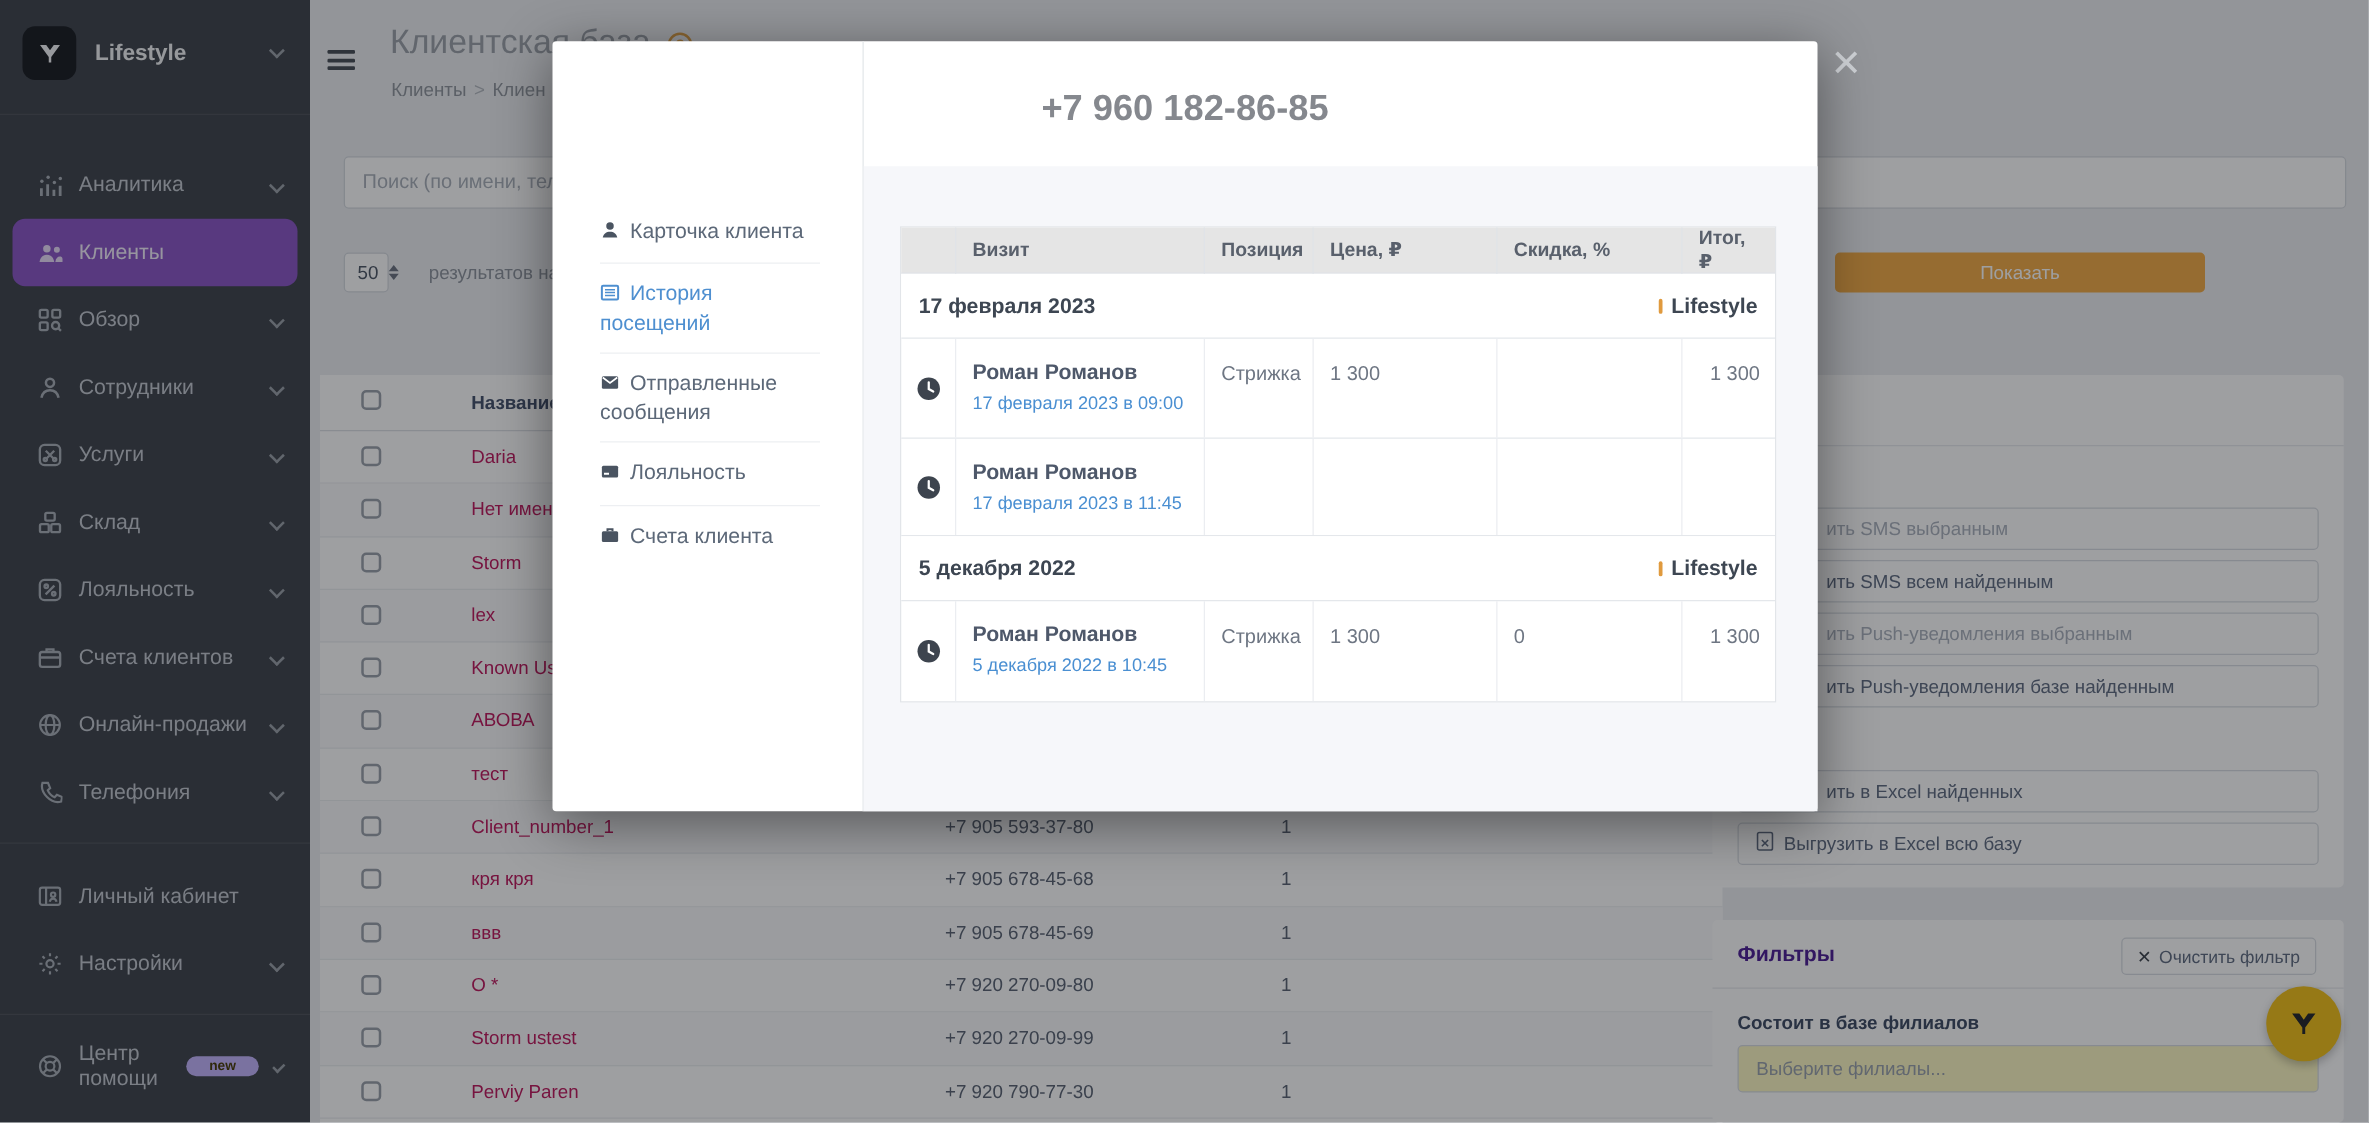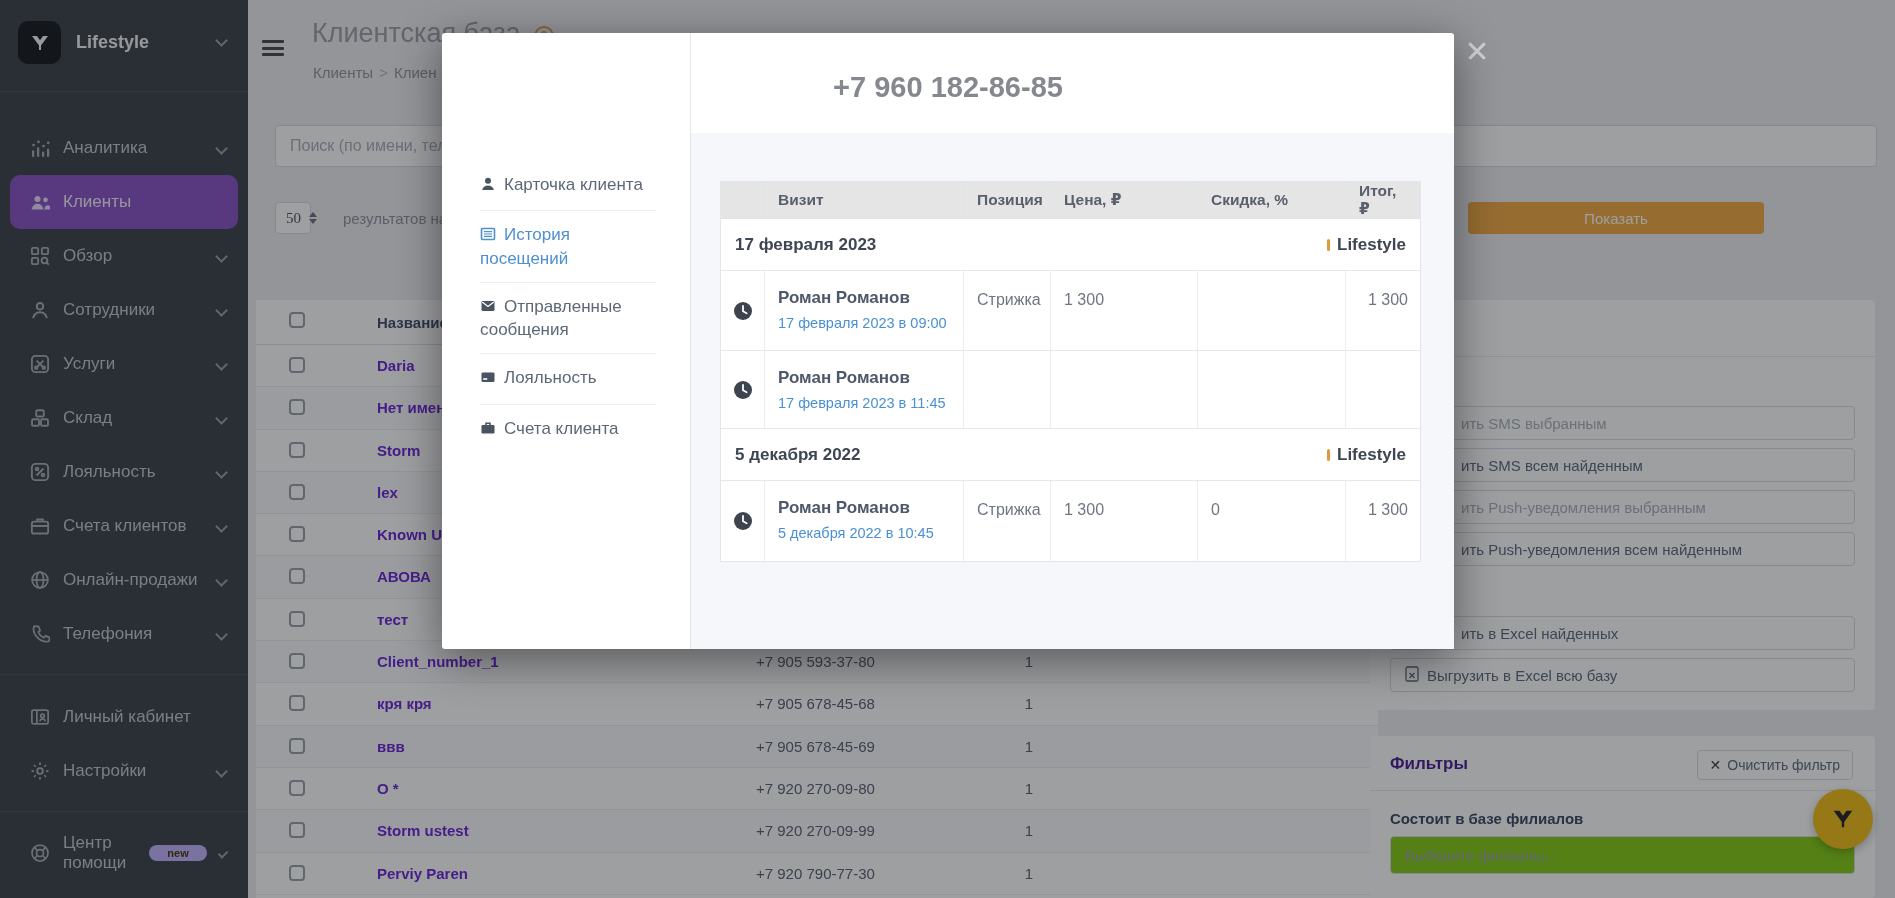--- a/index.html
+++ b/index.html
@@ -31,54 +31,54 @@
   .hamburger { position:absolute; left:262px; top:40px; width:22px; height:16px; cursor:pointer; z-index:1;}
   .hamburger span { display:block; height:3px; background:#474d56; margin-bottom:3.5px; border-radius:1px; }
   .page-title { position:absolute; left:312px; top:18px; font-size:27px; color:#9ba1a9; z-index:1; }
   .help-circle { position:absolute; left:534px; top:26px; width:20px; height:20px; border:2px solid #dd9f46; border-radius:50%; color:#dd9f46; font-size:12px; font-weight:bold; text-align:center; line-height:16px; z-index:1; }
   .breadcrumb { position:absolute; left:313px; top:64px; font-size:15px; color:#8f959d; z-index:1; }
   .breadcrumb .sep { color:#b2b7be; margin:0 6px; }
 
   
   .search-input { position:absolute; left:275px; top:125px; width:1602px; height:42px; border:1px solid #d6dae0; border-radius:4px; background:#fff; padding:0 14px; font-size:16px; color:#4c5665; z-index:1; font-family:inherit; }
   .search-input::placeholder { color:#a9b0ba; }
-  .page-size { position:absolute; left:275px; top:202px; width:36px; height:32px; border:1px solid #d6dae0; border-radius:4px; background:#fff; z-index:1; display:flex; align-items:center; padding-left:10px; font-size:15px; color:#4c5665; cursor:pointer;font-family:Liberation Serif, serif; }
+  .page-size { position:absolute; left:275px; top:202px; width:36px; height:32px; border:1px solid #d6dae0; border-radius:4px; background:#fff; z-index:1; display:flex; align-items:center; padding-left:10px; font-size:15px; color:#4c5665; cursor:pointer; }
   .updown { margin-left:8px; display:flex; flex-direction:column; gap:2px; }
   .updown i { width:0; height:0; border-left:4px solid transparent; border-right:4px solid transparent; }
   .updown .up { border-bottom:5px solid #6b7280; }
   .updown .dn { border-top:5px solid #6b7280; }
   .page-size-suffix { position:absolute; left:343px; top:210px; font-size:15px; color:#8d939d; z-index:1; }
   .show-btn { position:absolute; left:1468px; top:202px; width:296px; height:32px; border:none; border-radius:4px; background:#f2ab45; color:#fff; font-size:15px; z-index:1; cursor:pointer; font-family:inherit; }
 
   
   .clients-card { position:absolute; left:256px; top:300px; width:1122px; height:598px; background:#fff; z-index:1; }
   .chead { position:relative; height:45px; border-bottom:1px solid #dde0e5; }
   .chead .cname-h { position:absolute; left:121px; top:14px; font-size:15px; font-weight:bold; color:#43506b; }
   .cbx { position:absolute; left:33px; top:12px; width:16px; height:16px; border:2px solid #9aa1ab; border-radius:4px; background:#fff; cursor:pointer; }
   .crow { position:relative; height:42.3px; border-bottom:1px solid #eceef1; }
   .crow.alt { background:#fafbfc; }
-  .crow .cname { position:absolute; left:121px; top:12px; font-size:15px; font-weight:bold; color:#6d28d9; cursor:pointer; }
+  .crow .cname { position:absolute; left:121px; top:12px; font-size:15px; font-weight:normal; color:#be185d; cursor:pointer; }
   .crow .cphone { position:absolute; left:500px; top:12px; font-size:15px; color:#5a6373; }
   .crow .ccount { position:absolute; left:758px; top:12px; width:30px; text-align:center; font-size:15px; color:#5a6373; }
 
   
   .panel-card { position:absolute; background:#fff; border-radius:4px; z-index:1; }
   .card-actions { left:1370px; top:300px; width:505px; height:410px; }
   .panel-heading { position:absolute; left:73px; top:14px; font-size:17px; font-weight:bold; color:#3d4a63; }
   .card-actions .hline { position:absolute; left:0; right:0; top:56px; height:1px; background:#e8eaee; }
   .pbtn { position:absolute; left:20px; width:465px; height:34px; border:1px solid #d9dde3; border-radius:4px; background:#fff; text-align:left; font-size:15px; color:#5f6b80; cursor:pointer; font-family:inherit; padding-left:14px; display:flex; align-items:center; gap:8px; }
   .pbtn.frag { padding-left:70px; }
   .pbtn.muted { color:#aab1bd; }
   .card-filters { left:1370px; top:736px; width:505px; height:162px; }
   .filters-title { position:absolute; left:20px; top:18px; font-size:17px; font-weight:bold; color:#4c1d95; }
   .clear-btn { position:absolute; right:22px; top:14px; height:30px; border:1px solid #d9dde3; border-radius:4px; background:#fff; font-size:14px; color:#5f6b80; padding:0 12px; cursor:pointer; font-family:inherit; display:flex; align-items:center; gap:6px; }
   .clear-btn .x { color:#3c434c; font-weight:bold; }
   .card-filters .hline { position:absolute; left:0; right:0; top:54px; height:1px; background:#e8eaee; }
   .field-label { position:absolute; left:20px; top:74px; font-size:15px; font-weight:bold; color:#3d4a63; }
-  .field-input { position:absolute; left:20px; top:100px; width:465px; height:38px; border:1px solid #d9dde3; border-radius:4px; background:#84cc16; padding:0 14px; font-size:15px; font-family:inherit; }
+  .field-input { position:absolute; left:20px; top:100px; width:465px; height:38px; border:1px solid #d9dde3; border-radius:4px; background:#fef9c3; padding:0 14px; font-size:15px; font-family:inherit; }
   .field-input::placeholder { color:#9aa2ad; }
   .fab { position:absolute; left:1813px; top:789px; width:60px; height:60px; border-radius:50%; background:#f2c018; z-index:1; display:flex; align-items:center; justify-content:center; cursor:pointer; box-shadow:0 3px 8px rgba(0,0,0,.25); }
 
   
   .overlay { position:absolute; inset:0; background:rgba(13,16,21,.40); z-index:50; }
   .modal-close { position:absolute; left:1460px; top:36px; width:34px; height:34px; z-index:60; color:#cdd0d4; font-size:30px; line-height:32px; text-align:center; cursor:pointer; }
   .modal { position:absolute; left:442px; top:33px; width:1012px; height:616px; background:#fff; border-radius:3px; z-index:60; box-shadow:0 10px 45px rgba(0,0,0,.45); }
   .modal-title { margin-top:38px; text-align:center; font-size:29px; font-weight:bold; color:#85888e; }
 
   .modal-menu { position:absolute; left:0; top:0; bottom:0; width:249px; border-right:1px solid #e4e7ea; }
@@ -389,21 +389,21 @@
       </div>
     </div>
 </div>
 
 <div class="panel-card card-actions">
   <span class="panel-heading">я</span>
   <div class="hline"></div>
   <button class="pbtn frag muted" style="top:106px;">ить SMS выбранным</button>
   <button class="pbtn frag" style="top:148px;">ить SMS всем найденным</button>
   <button class="pbtn frag muted" style="top:190px;">ить Push-уведомления выбранным</button>
-  <button class="pbtn frag" style="top:232px;">ить Push-уведомления всем найденным</button>
+  <button class="pbtn frag" style="top:232px;">ить Push-уведомления базе найденным</button>
   <button class="pbtn frag" style="top:316px;">ить в Excel найденных</button>
   <button class="pbtn" style="top:358px;">
     <span><svg width="14" height="16" viewBox="0 0 14 16" fill="none" stroke="#5f6b80" stroke-width="1.3">
           <rect x="1" y="1" width="12" height="14" rx="1.5"></rect>
           <path d="M4.5 7l5 5M9.5 7l-5 5"></path>
         </svg></span>
     <span>Выгрузить в Excel всю базу</span>
   </button>
 </div>
 

